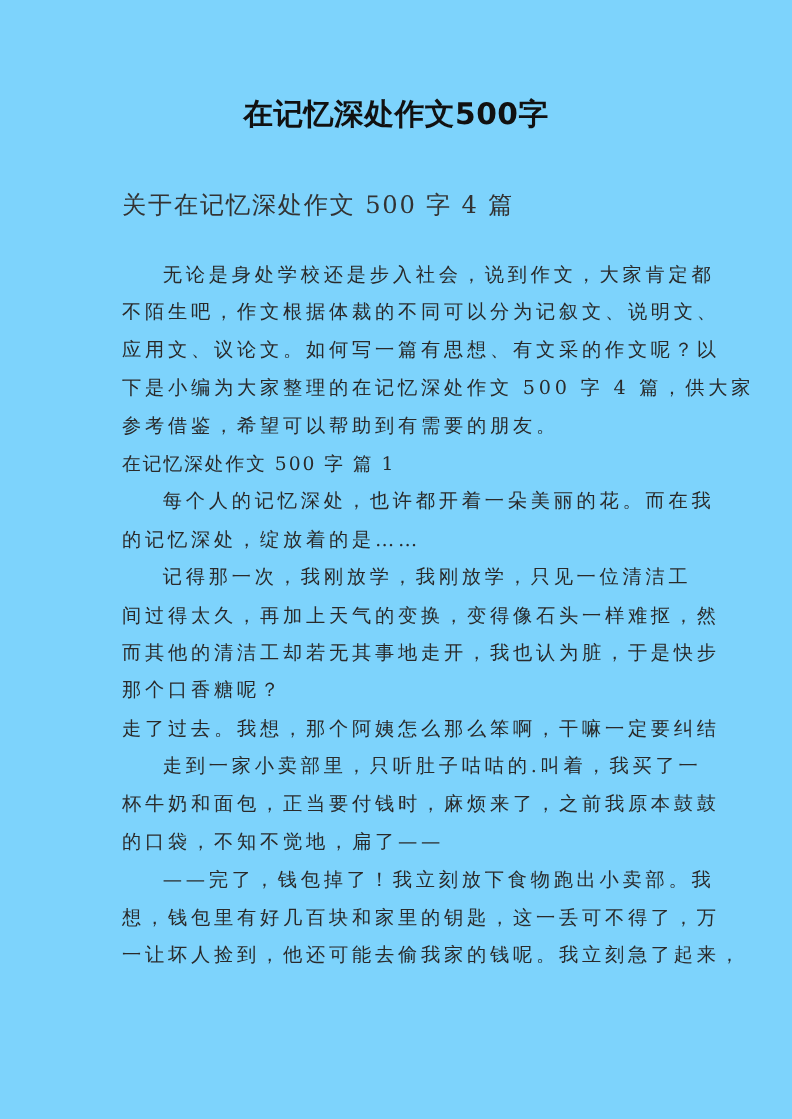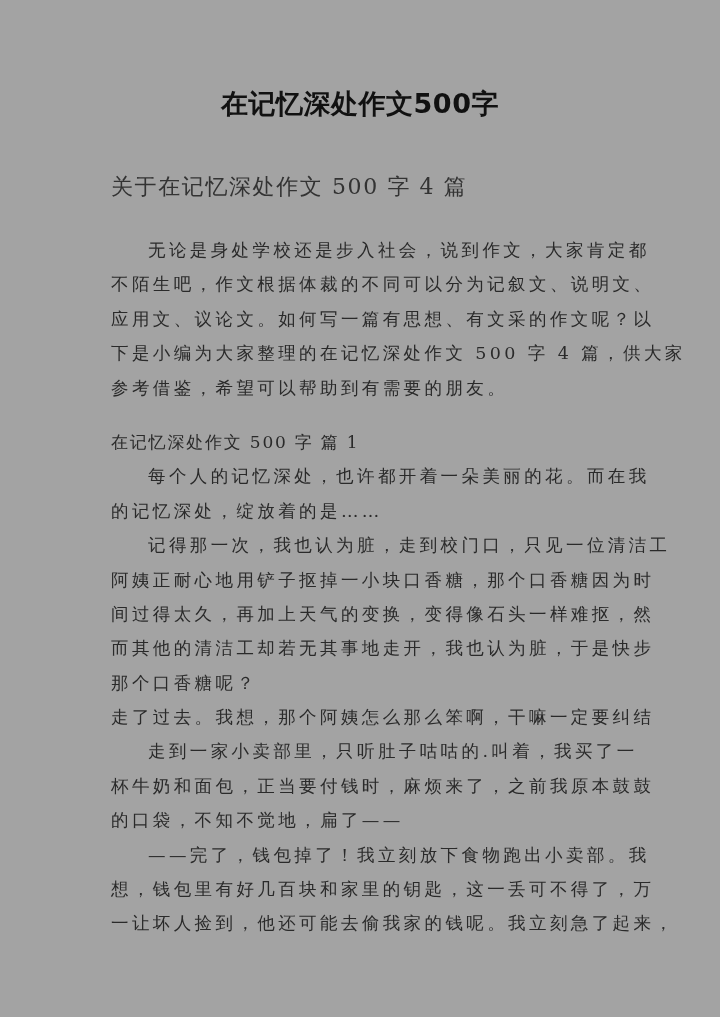--- a/index.html
+++ b/index.html
@@ -14,21 +14,21 @@
       overflow: hidden;
       font-family: "DejaVu Serif", "Liberation Serif", serif;
       color: #222222;
     }
     .page {
       position: absolute;
       left: 0;
       top: 0;
       width: 720px;
       height: 1017px;
-      background: #a3a3a3;
+      background: #7dd3fc;
     }
     .title {
       position: absolute;
       top: 86px;
       left: 0;
       width: 720px;
       text-align: center;
       font-family: "DejaVu Sans", "Liberation Sans", sans-serif;
       font-size: 27px;
       font-weight: bold;
@@ -59,41 +59,39 @@
       letter-spacing: 3.4px;
       white-space: nowrap;
       color: #2a2a2a;
     }
     .indent {
       padding-left: 37px;
     }
     .heading-line {
       letter-spacing: 1.8px;
       font-size: 17px;
-      margin-top: 20px;
     }
   </style>
 </head>
 <body>
 
 <div class="page">
   <h1 class="title">在记忆深处作文500字</h1>
   <p class="subtitle">关于在记忆深处作文 500 字 4 篇</p>
 
   <div class="body-text">
     <span class="line indent">无论是身处学校还是步入社会，说到作文，大家肯定都</span>
     <span class="line">不陌生吧，作文根据体裁的不同可以分为记叙文、说明文、</span>
     <span class="line">应用文、议论文。如何写一篇有思想、有文采的作文呢？以</span>
     <span class="line">下是小编为大家整理的在记忆深处作文 500 字 4 篇，供大家</span>
     <span class="line">参考借鉴，希望可以帮助到有需要的朋友。</span>
     <span class="line heading-line">在记忆深处作文 500 字  篇 1</span>
     <span class="line indent">每个人的记忆深处，也许都开着一朵美丽的花。而在我</span>
     <span class="line">的记忆深处，绽放着的是……</span>
-    <span class="line indent">记得那一次，我也认为脏，走到校门口，只见一位清洁工</span>
-    <span class="line">阿姨正耐心地用铲子抠掉一小块口香糖，那个口香糖因为时</span>
+    <span class="line indent">记得那一次，我刚放学，我刚放学，只见一位清洁工</span>
     <span class="line">间过得太久，再加上天气的变换，变得像石头一样难抠，然</span>
     <span class="line">而其他的清洁工却若无其事地走开，我也认为脏，于是快步</span>
     <span class="line">那个口香糖呢？</span>
     <span class="line">走了过去。我想，那个阿姨怎么那么笨啊，干嘛一定要纠结</span>
     <span class="line indent">走到一家小卖部里，只听肚子咕咕的.叫着，我买了一</span>
     <span class="line">杯牛奶和面包，正当要付钱时，麻烦来了，之前我原本鼓鼓</span>
     <span class="line">的口袋，不知不觉地，扁了——</span>
     <span class="line indent">——完了，钱包掉了！我立刻放下食物跑出小卖部。我</span>
     <span class="line">想，钱包里有好几百块和家里的钥匙，这一丢可不得了，万</span>
     <span class="line">一让坏人捡到，他还可能去偷我家的钱呢。我立刻急了起来，</span>

